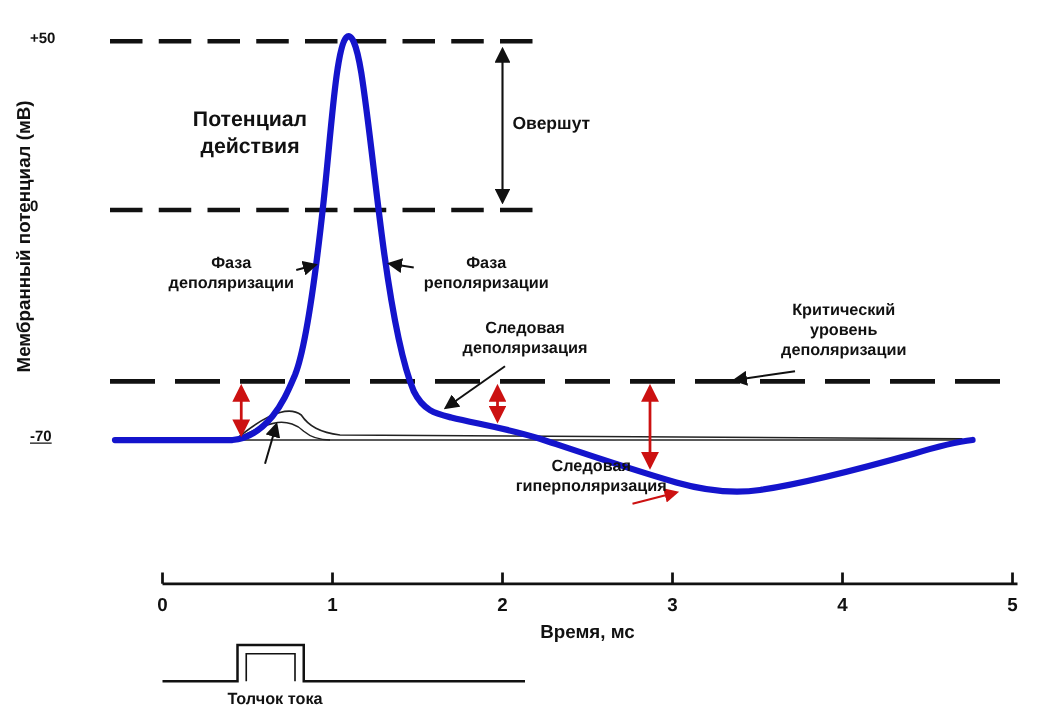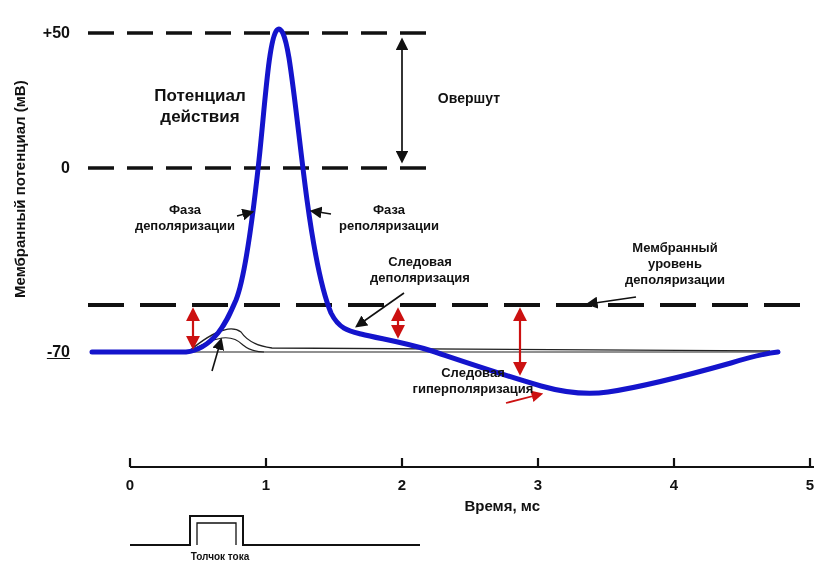--- a/index.html
+++ b/index.html
@@ -13,21 +13,21 @@
   }
   .fig svg { position: absolute; left:0; top:0; }
   .lbl {
     position: absolute;
     font-weight: bold;
     white-space: pre-line;
     text-align: center;
     line-height: 1.22;
     color: #111;
   }
-  .ytick { text-align: right; font-size: 16px; }
+  .ytick { text-align: left; font-size: 12px; }
   .xtick { font-size: 15px; }
 </style>
 </head>
 <body>
 
 <div class="fig">
 
   <svg width="840" height="576" viewBox="0 0 840 576">
     <defs>
       <marker id="ab" viewBox="0 0 10 10" refX="8" refY="5" markerWidth="7.5" markerHeight="7.5" orient="auto-start-reverse">
@@ -90,37 +90,37 @@
   </svg>
 
   <div class="lbl" style="left:-150px; top:180px; width:340px; font-size:15px; transform:rotate(-90deg);">Мембранный потенциал (мВ)</div>
 
   <div class="lbl ytick" style="left:24px; top:23px; width:46px;">+50</div>
   <div class="lbl ytick" style="left:24px; top:158px; width:46px;">0</div>
   <div class="lbl ytick" style="left:24px; top:342px; width:46px;text-decoration:underline;">-70</div>
 
   <div class="lbl" style="left:130px; top:86px; width:140px; font-size:17px;">Потенциал
 действия</div>
-  <div class="lbl" style="left:410px; top:90px; width:90px; font-size:14px; text-align:right;">Овершут</div>
+  <div class="lbl" style="left:410px; top:90px; width:90px; font-size:14px; text-align:left;">Овершут</div>
   <div class="lbl" style="left:130px; top:202px; width:110px; font-size:13px;">Фаза
 деполяризации</div>
   <div class="lbl" style="left:328px; top:202px; width:122px; font-size:13px;">Фаза
 реполяризации</div>
   <div class="lbl" style="left:364px; top:254px; width:112px; font-size:13px;">Следовая
 деполяризация</div>
-  <div class="lbl" style="left:604px; top:240px; width:142px; font-size:13px;">Мембранный
+  <div class="lbl" style="left:604px; top:240px; width:142px; font-size:13px;">Критический
 уровень
 деполяризации</div>
   <div class="lbl" style="left:404px; top:365px; width:138px; font-size:13px;">Следовая
 гиперполяризация</div>
 
   <div class="lbl xtick" style="left:118px; top:476px; width:24px;">0</div>
   <div class="lbl xtick" style="left:254px; top:476px; width:24px;">1</div>
   <div class="lbl xtick" style="left:390px; top:476px; width:24px;">2</div>
   <div class="lbl xtick" style="left:526px; top:476px; width:24px;">3</div>
   <div class="lbl xtick" style="left:662px; top:476px; width:24px;">4</div>
   <div class="lbl xtick" style="left:798px; top:476px; width:24px;">5</div>
 
-  <div class="lbl" style="left:400px; top:497px; width:140px; font-size:15px;text-align:right;">Время, мс</div>
+  <div class="lbl" style="left:400px; top:497px; width:140px; font-size:15px;">Время, мс</div>
 
-  <div class="lbl" style="left:160px; top:551px; width:120px; font-size:10px;">Толчок тока</div>
+  <div class="lbl" style="left:160px; top:551px; width:120px; font-size:13px;">Толчок тока</div>
 
 </div>
 
 </body></html>

